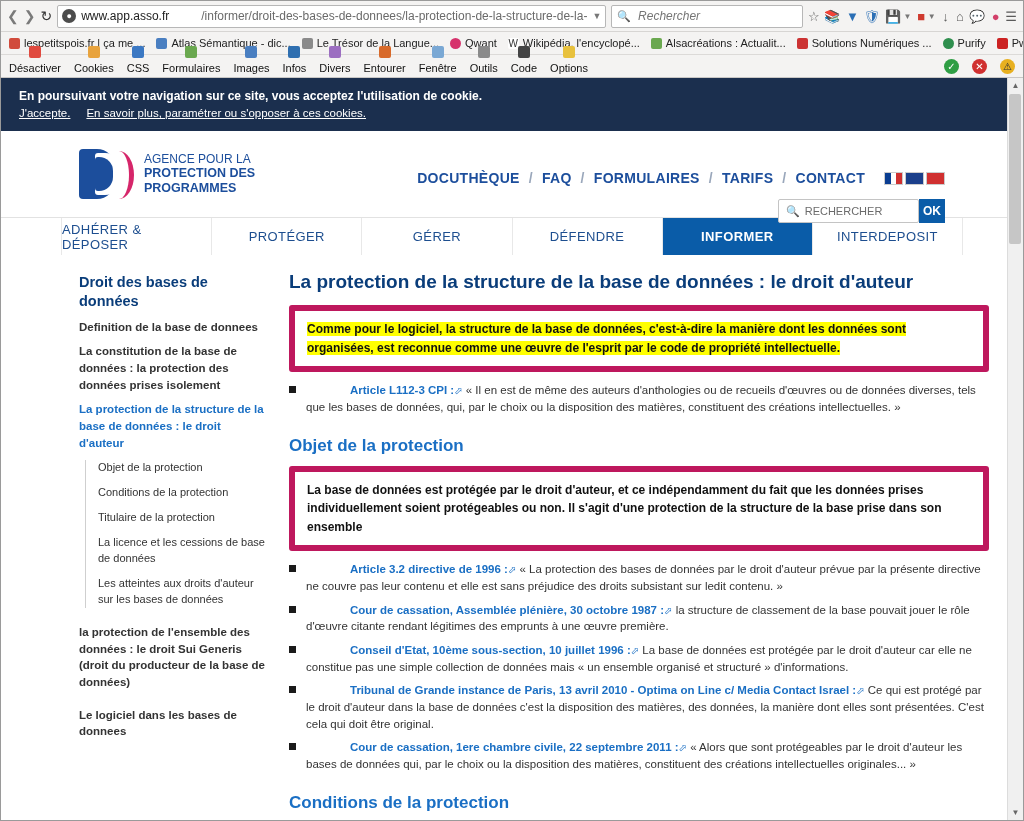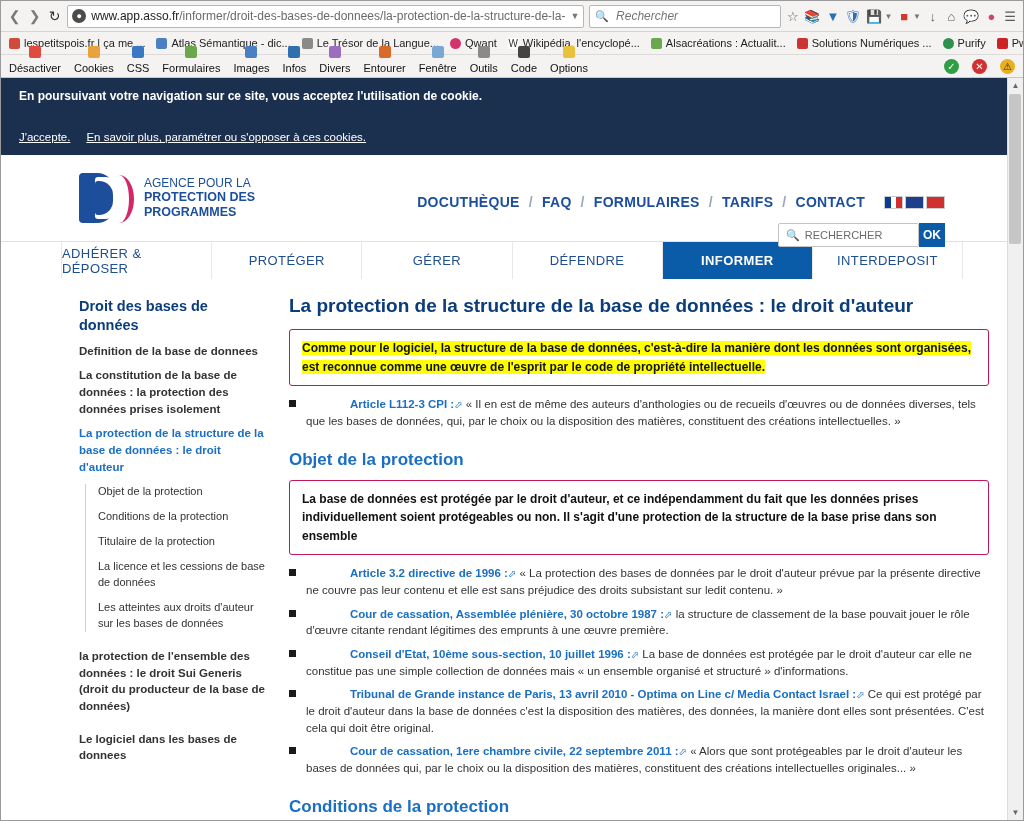--- a/index.html
+++ b/index.html
@@ -10,21 +10,21 @@
   }
   .browser{width:1024px;height:821px;display:flex;flex-direction:column;background:#f1f0ef;border:1px solid #9a9a9a;box-sizing:border-box;}
 
   
   .navbar{height:30px;display:flex;align-items:center;padding:0 6px;gap:5px;background:#f4f3f2;border-bottom:1px solid #d7d5d3;}
   .navbtn{width:22px;height:22px;border-radius:3px;display:flex;align-items:center;justify-content:center;color:#7a7a7a;font-size:14px;}
   .navbtn.active{color:#333;}
   .urlbar{flex:1;height:21px;background:#fff;border:1px solid #b7b7b7;border-radius:2px;display:flex;align-items:center;padding:0 4px;gap:5px;}
   .urlbar .shield{width:14px;height:14px;border-radius:50%;background:#4c4c4c;color:#fff;font-size:9px;display:flex;align-items:center;justify-content:center;}
   .urltext{flex:1;font-size:12px;color:#222;white-space:nowrap;overflow:hidden;}
-  .urltext .dim{color:#6a6a6a;}
+  .urltext .dim{color:#6a6a6a;padding-left:32px;}
   .urlcaret{color:#777;font-size:9px;}
   .searchbar{width:205px;height:21px;background:#fff;border:1px solid #b7b7b7;border-radius:2px;display:flex;align-items:center;padding:0 5px;gap:5px;}
   .searchbar .mag{color:#3b78c3;font-size:11px;}
   .searchbar input{border:0;outline:0;font-size:12px;color:#777;font-style:italic;flex:1;font-family:"Liberation Sans",sans-serif;background:transparent;}
   .tbicon{width:20px;height:20px;display:flex;align-items:center;justify-content:center;font-size:13px;color:#5a5a5a;}
   .tbicon.blue{color:#2b6fb5;}
   .tbicon.red{color:#cf3a2f;}
   .tbicon.pink{color:#d23f6a;}
   .tbicon.save{color:#1f66b5;}
   .caretmini{font-size:8px;color:#777;margin-left:-3px;}
@@ -38,21 +38,21 @@
   .devbar{height:22px;display:flex;align-items:center;gap:13px;padding:0 8px;background:#f4f3f2;border-bottom:1px solid #c9c7c5;font-size:11px;color:#111;}
   .dev{display:flex;align-items:center;gap:4px;flex-direction:column;}
   .devico{width:12px;height:12px;border-radius:2px;background:#e04a3f;flex:none;}
   .devspacer{flex:1;}
   .devstat{width:15px;height:15px;border-radius:50%;display:flex;align-items:center;justify-content:center;font-size:10px;color:#fff;}
 
   
   .page{flex:1;overflow:hidden;background:#fff;position:relative;}
   .cookiebar{background:#1b2f4e;color:#fff;padding:10px 18px 9px 18px;font-size:12px;line-height:1.45;}
   .cookiebar a{color:#fff;text-decoration:underline;}
-  .cookie-l2{font-size:11.5px;margin-top:24px;}
+  .cookie-l2{font-size:11.5px;}
 
   .sitehead{height:86px;background:#fff;position:relative;}
   .logo{position:absolute;left:78px;top:18px;display:flex;align-items:center;gap:9px;}
   .logomark{width:56px;height:50px;position:relative;}
   .logomark .p1{position:absolute;left:0;top:0;width:36px;height:50px;background:#1c4e9c;border-radius:4px 18px 18px 4px;}
   .logomark .p2{position:absolute;left:16px;top:4px;width:26px;height:42px;background:#fff;border-radius:3px 16px 16px 3px;}
   .logomark .p3{position:absolute;left:16px;top:8px;width:18px;height:34px;background:#1c4e9c;border-radius:3px 14px 14px 3px;}
   .logomark .swoosh{position:absolute;left:30px;top:2px;width:20px;height:48px;border-right:5px solid #d6266a;border-radius:0 60% 60% 0/0 50% 50% 0;}
   .logotext{font-size:12.5px;line-height:1.22;color:#1c4e9c;font-weight:bold;text-transform:uppercase;}
   .logotext .l1{font-weight:normal;font-size:12px;}
@@ -76,21 +76,21 @@
   .sb-title{font-size:14.5px;font-weight:bold;color:#0a3d7a;line-height:1.3;margin-bottom:6px;}
   .sb-link{font-size:11.5px;color:#333;margin:8px 0;line-height:1.45;}
   .sb-link.bold{font-weight:bold;}
   .sb-link.cur{color:#1a6fc4;font-weight:bold;}
   .sb-sub{border-left:1px solid #cfcfcf;margin-left:6px;padding-left:12px;}
   .sb-sub .sb-link{font-size:11px;color:#333;margin:9px 0;}
 
   .article{flex:1;padding:16px 34px 0 14px;}
   .h1{font-size:19px;color:#0a3d7a;font-weight:bold;margin:0 0 12px 0;}
   .h2{font-size:17px;color:#1a6fc4;font-weight:bold;margin:20px 0 10px 0;}
-  .box{border:1px solid #be185d;border-radius:3px;padding:9px 12px;font-size:12px;line-height:1.55;color:#111;font-weight:bold;margin-bottom:10px;}
+  .box{border:6px solid #be185d;border-radius:3px;padding:9px 12px;font-size:12px;line-height:1.55;color:#111;font-weight:bold;margin-bottom:10px;}
   .hl{background:#ffff00;}
   ul.refs{list-style:none;margin:6px 0 0 0;padding:0;}
   ul.refs li{position:relative;padding-left:17px;margin-bottom:7px;font-size:11.5px;line-height:1.45;color:#333;}
   ul.refs li:before{content:"";position:absolute;left:0;top:4px;width:7px;height:7px;background:#1a1a1a;}
   ul.refs a{color:#1a6fc4;font-weight:bold;text-decoration:none;margin-left:44px;}
   .exlink{color:#1a6fc4;font-size:10px;}
 
   .scrollbar{position:absolute;right:0;top:0;width:15px;height:100%;background:#f0f0f0;border-left:1px solid #dcdcdc;}
   .scrollthumb{position:absolute;top:0;left:1px;width:12px;height:150px;background:#c6c6c6;border-radius:2px;}
   .scroll-arrow{position:absolute;left:0;width:15px;height:15px;display:flex;align-items:center;justify-content:center;font-size:8px;color:#666;}

